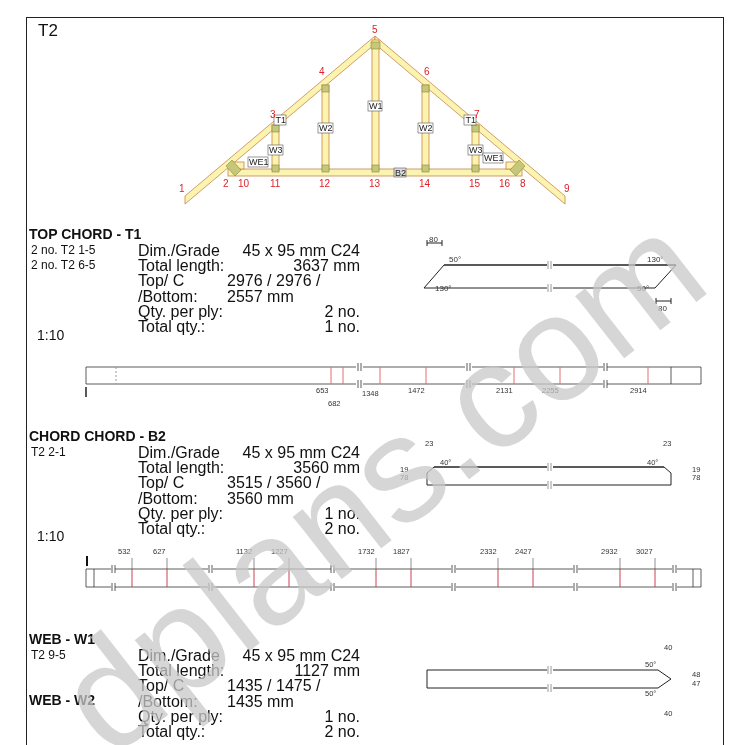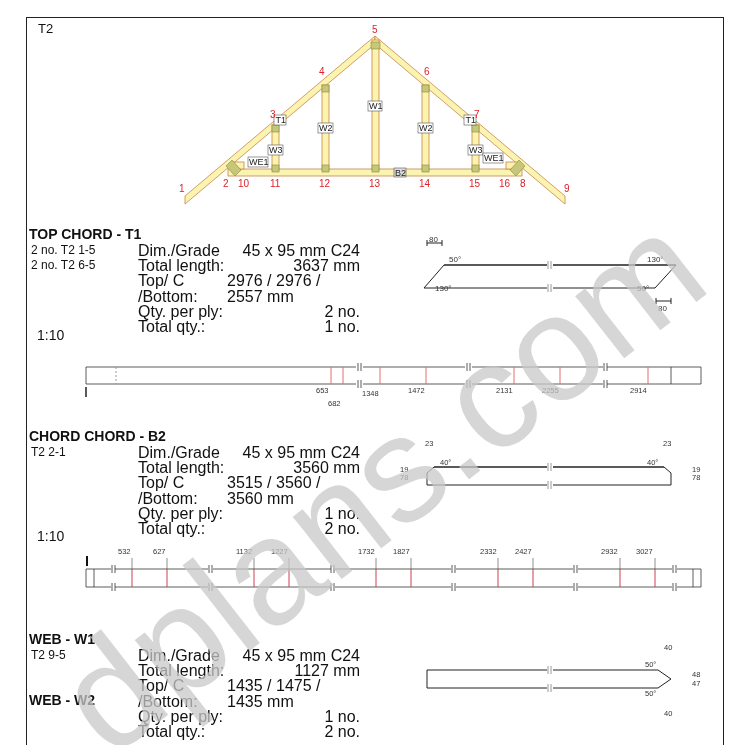--- a/index.html
+++ b/index.html
@@ -1,21 +1,21 @@
 <!DOCTYPE html>
 <html><head>
 <meta charset="utf-8">
 <style>
   html, body { margin:0; padding:0; background:#ffffff; }
   body { width:752px; height:745px; position:relative; overflow:hidden;
          font-family:"Liberation Sans", sans-serif; color:#111; }
   .frame-left { position:absolute; left:26px; top:17px; width:1px; height:728px; background:#222; }
   .frame-right { position:absolute; left:723px; top:17px; width:1px; height:728px; background:#222; }
   .frame-top-full { position:absolute; left:26px; top:17px; width:698px; height:1px; background:#222; }
-  .truss-name { position:absolute; left:38px; top:21px; font-size:13px; }
+  .truss-name { position:absolute; left:38px; top:21px; font-size:17px; }
   .truss-svg { position:absolute; left:0; top:0; }
   .section-title { position:absolute; left:29px; font-size:14px; font-weight:bold;text-align:center; }
   .refs { position:absolute; left:31px; font-size:12px; line-height:15px; }
   .specs { position:absolute; left:138px; width:222px; font-size:16px; line-height:15.2px; }
   .spec-row { display:flex; justify-content:space-between; }
   .scale { position:absolute; left:25px; font-size:14px;margin-left:12px; }
   .draw { position:absolute; left:0; top:0; }
   .watermark { position:absolute; left:0; top:0; pointer-events:none; }
 </style>
 </head>

